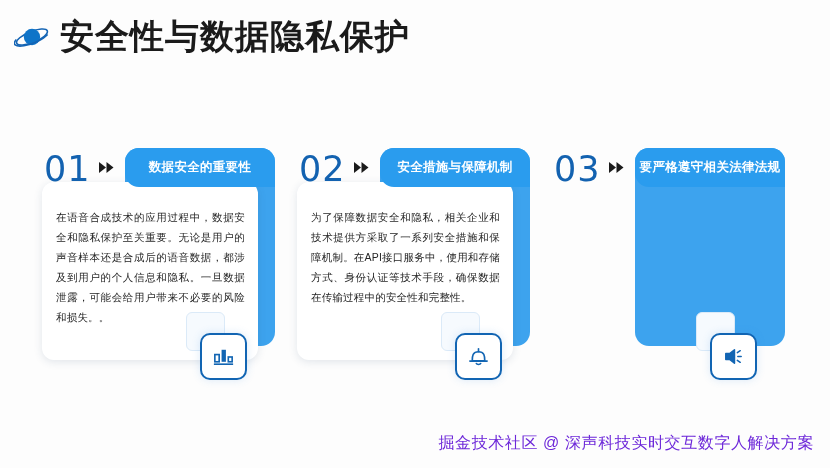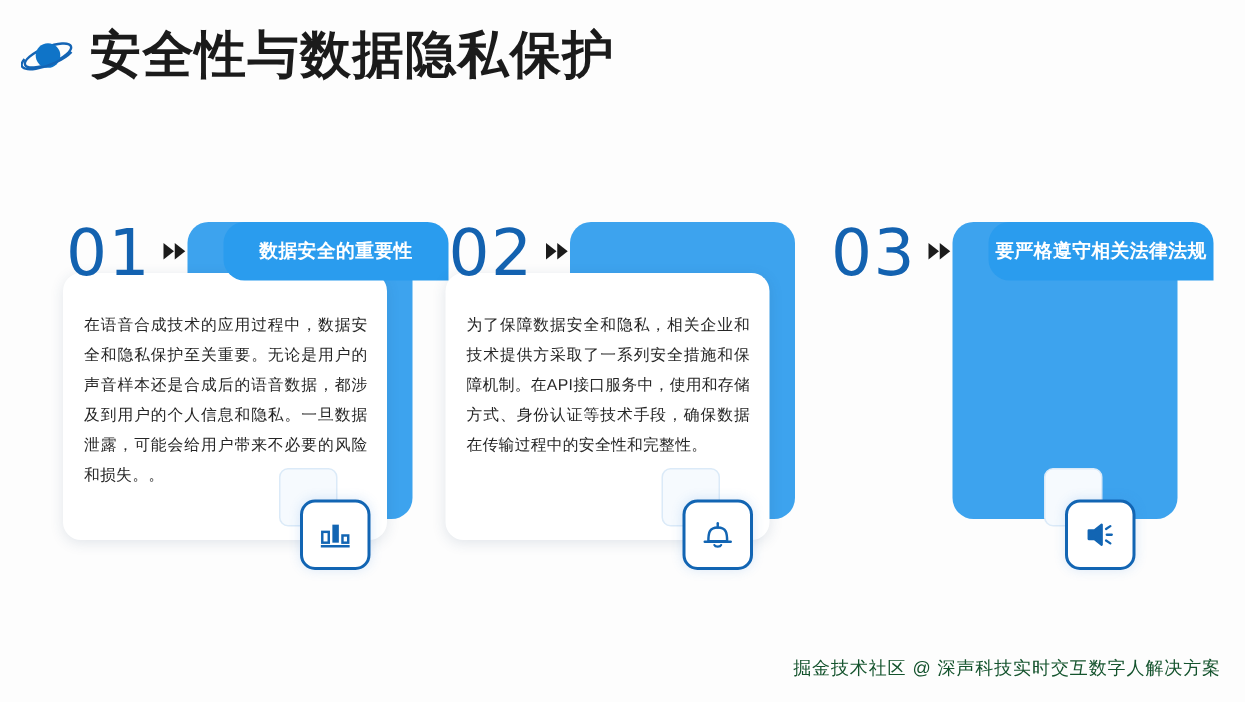--- a/index.html
+++ b/index.html
@@ -98,41 +98,40 @@
     top: 8px;
     width: 150px;
     height: 39px;
     background: #2a9cee;
     border-radius: 14px 14px 0 14px;
     display: flex;
     align-items: center;
     justify-content: center;
     box-sizing: border-box;
     padding: 0 6px;
-    margin-left: 24px;
   }
   .card-badge span {
     color: #ffffff;
     font-size: 12.5px;
     font-weight: bold;
     white-space: nowrap;
     letter-spacing: 0.3px;
   }
 
   
   .card-num {
     position: absolute;
     left: 2px;
     top: 6px;
     display: flex;
     align-items: center;
     height: 40px;
   }
   .card-num .num {
-    font-size: 43px;
+    font-size: 35px;
     font-weight: normal;
     color: #1362b0;
     font-family: "DejaVu Sans", sans-serif;
     letter-spacing: 1px;
     line-height: 1;
     margin-top: 6px;
   }
   .card-num .arrow {
     margin-left: 7px;
     margin-top: 3px;
@@ -163,22 +162,22 @@
     align-items: center;
     justify-content: center;
     box-shadow: 0 0 8px rgba(60, 140, 220, 0.18);
   }
 
   
   .footer {
     position: absolute;
     right: 16px;
     bottom: 14px;
-    font-size: 12px;
-    color: #14532d;
+    font-size: 16px;
+    color: #6d28d9;
     letter-spacing: 0.6px;
     white-space: nowrap;
   }
 </style>
 </head>
 <body>
 
 <div class="header">
   <svg class="planet-icon" viewBox="0 0 36 30">
     <ellipse cx="18" cy="15" rx="16.5" ry="5.5" fill="none" stroke="#1464b4" stroke-width="1.6" transform="rotate(-22 18 15)"></ellipse>
@@ -214,20 +213,23 @@
         <line x1="3" y1="21" x2="23" y2="21" stroke="#1265b3" stroke-width="1.7"></line>
       </svg>
     </div>
   </div>
 
   <div class="card c2">
     <div class="card-back"></div>
     <div class="card-front">
       <div class="card-body">为了保障数据安全和隐私，相关企业和技术提供方采取了一系列安全措施和保障机制。在API接口服务中，使用和存储方式、身份认证等技术手段，确保数据在传输过程中的安全性和完整性。</div>
     </div>
+    <div class="card-badge">
+      <span>安全措施与保障机制</span>
+    </div>
     <div class="card-num">
       <div class="num">02</div>
       <svg class="arrow" width="17" height="13" viewBox="0 0 17 13">
         <path d="M1 1 L8 6.5 L1 12 Z" fill="#1b1b1b"></path>
         <path d="M8.5 1 L15.5 6.5 L8.5 12 Z" fill="#1b1b1b"></path>
       </svg>
     </div>
     <div class="deco-square"></div>
     <div class="icon-box">
       <svg width="25" height="25" viewBox="0 0 26 26">

